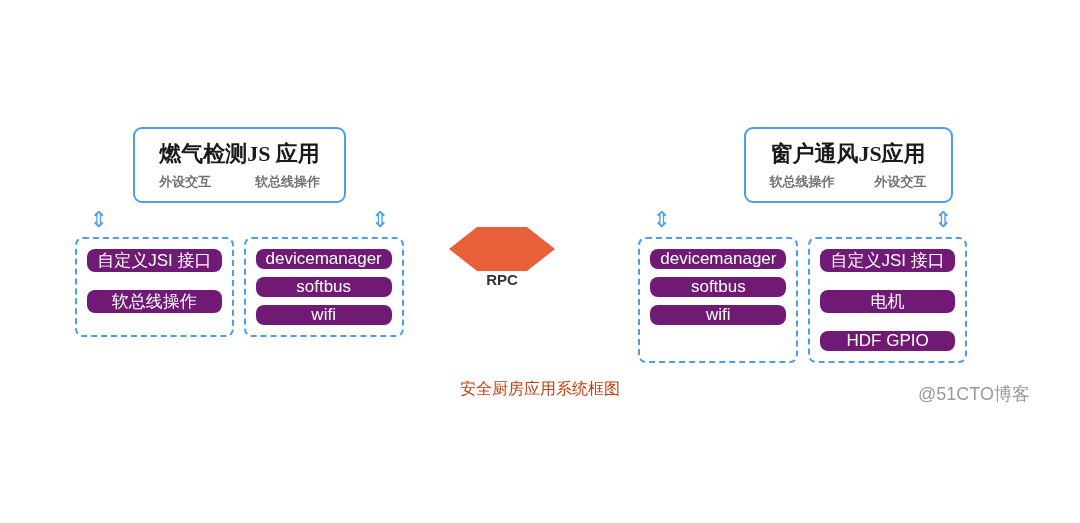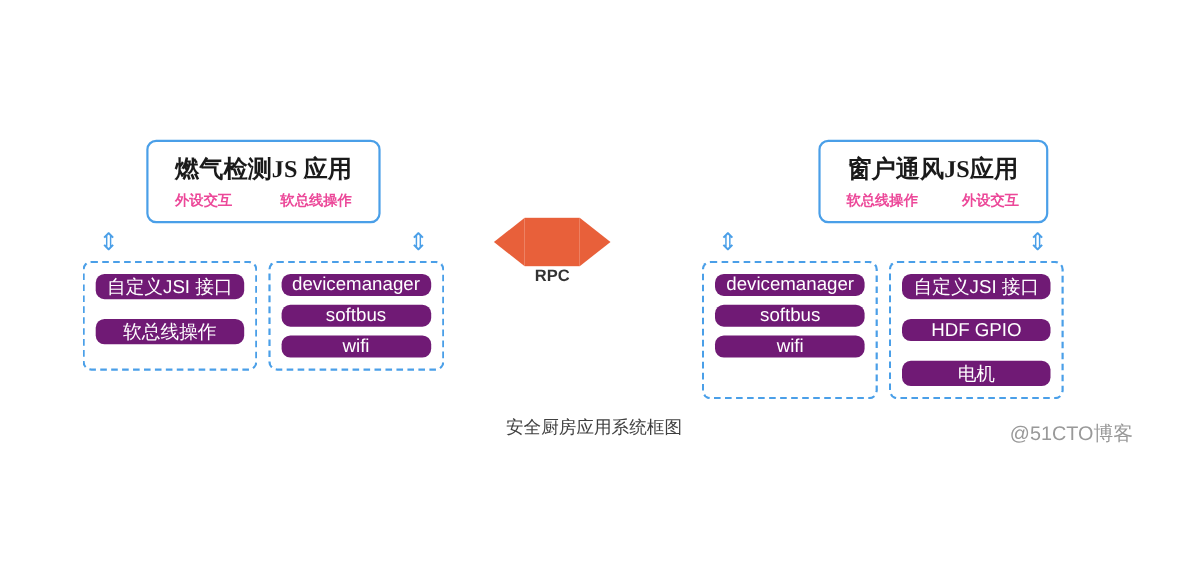--- a/index.html
+++ b/index.html
@@ -37,21 +37,21 @@
       text-align: center;
       font-size: 22px;
       font-weight: bold;
       color: #1a1a1a;
       white-space: nowrap;
       min-width: 200px;
       font-family: Liberation Serif, serif;
     }
     .app-label {
       font-size: 13px;
-      color: #ec4899;
+      color: #737373;
       margin-top: 4px;
       display: flex;
       justify-content: space-between;
       gap: 40px;
     }
     
     .left-section {
       display: flex;
       flex-direction: column;
       align-items: center;
@@ -147,21 +147,21 @@
       gap: 10px;
       min-width: 130px;
     }
     
     .rpc-section {
       display: flex;
       flex-direction: column;
       align-items: center;
       justify-content: center;
       padding: 12px 10px;
-      margin-top: 59px;
+      margin-top: 88px;
     }
     .rpc-double-arrow {
       display: flex;
       align-items: center;
       gap: 0;
     }
     .arrow-left-head {
       width: 0;
       height: 0;
       border-top: 22px solid transparent;
@@ -182,21 +182,21 @@
     }
     .rpc-label {
       font-size: 15px;
       font-weight: bold;
       color: #333;
       text-align: center;
     }
     
     .caption {
       font-size: 16px;
-      color: #404040;
+      color: #c2410c;
       margin-top: 16px;
       text-align: center;
     }
     .watermark {
       font-size: 18px;
       color: #999;
       align-self: flex-end;
       margin-right: 10px;
       margin-top: -18px;
     }
@@ -276,22 +276,22 @@
       <div class="right-inner">
 
         <div class="dashed-box right-stack">
           <div class="green-block">devicemanager</div>
           <div class="green-block">softbus</div>
           <div class="green-block">wifi</div>
         </div>
 
         <div class="dashed-box right-devices">
           <div class="green-block">自定义JSI 接口</div>
+          <div class="green-block">电机</div>
           <div class="green-block">HDF GPIO</div>
-          <div class="green-block">电机</div>
         </div>
       </div>
     </div>
 
   </div>
 
   <div class="caption">安全厨房应用系统框图</div>
   <div class="watermark">@51CTO博客</div>
 </div>
 

